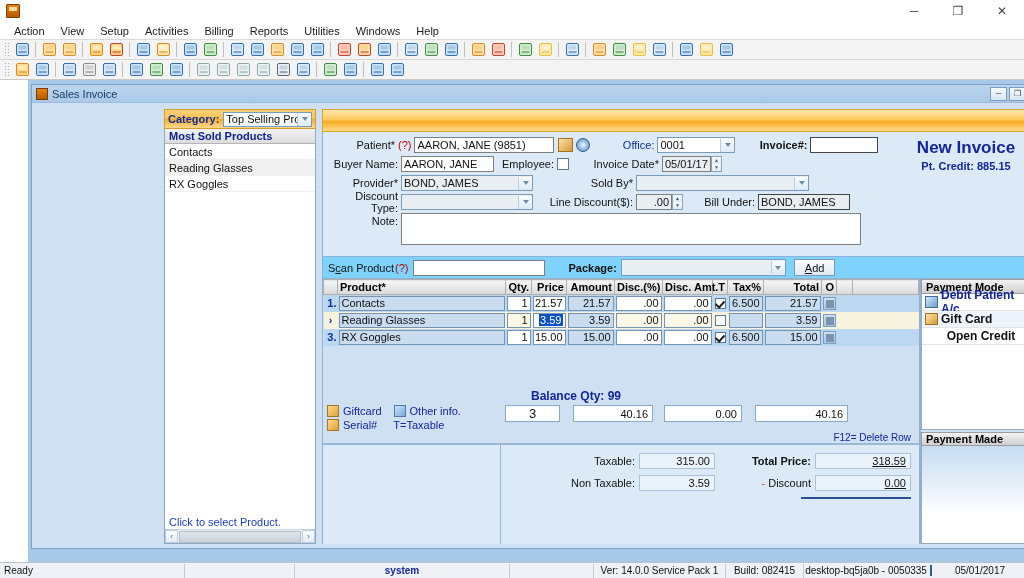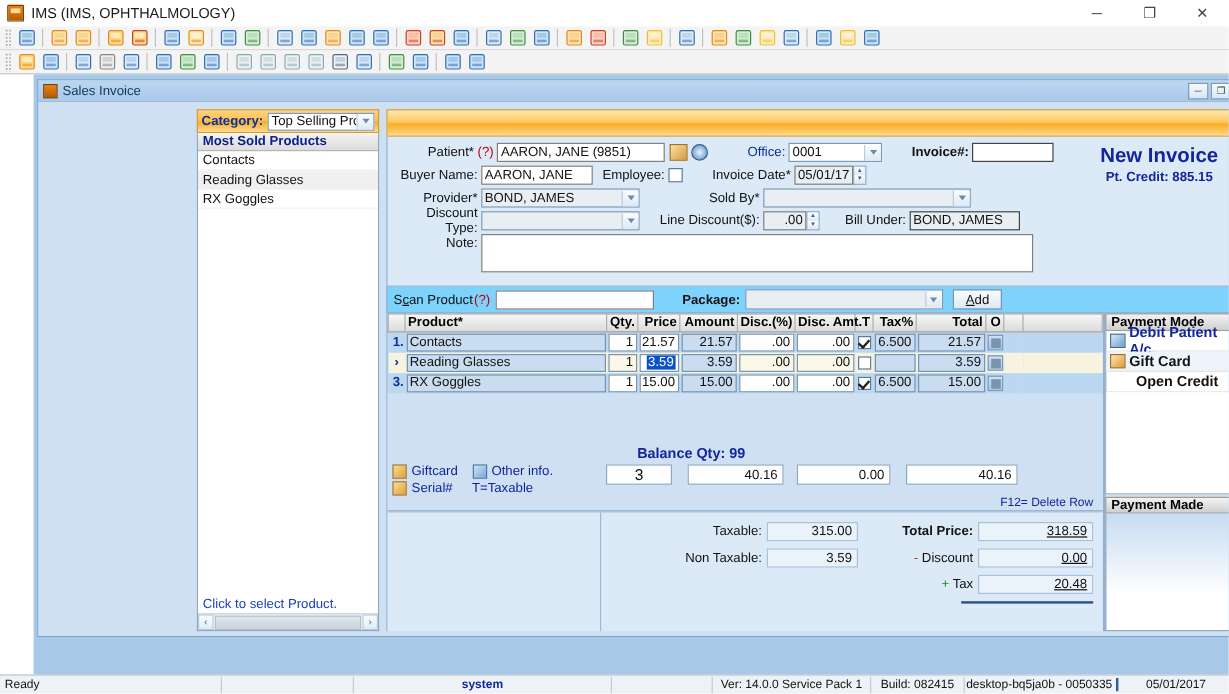--- a/index.html
+++ b/index.html
@@ -617,28 +617,38 @@
     margin: 0 3px;
   }
 </style>
 </head>
 <body>
 
 <div id="app">
 
   <div class="titlebar">
     <div class="app-icon"></div>
-    <div class="title-text">IMS (IMS, OPHTHALMOLOGY)</div>
     <div class="win-btns">
       <div class="win-btn">─</div>
       <div class="win-btn">❐</div>
       <div class="win-btn close">✕</div>
     </div>
   </div>
 
+  <div class="menubar">
+    <div class="mi">Action</div>
+    <div class="mi">View</div>
+    <div class="mi">Setup</div>
+    <div class="mi">Activities</div>
+    <div class="mi">Billing</div>
+    <div class="mi">Reports</div>
+    <div class="mi">Utilities</div>
+    <div class="mi">Windows</div>
+    <div class="mi">Help</div>
+  </div>
 
   <div class="toolbar row1" id="tb1">
       <div class="tb-grip"></div>
       <div class="tbi">
         <svg width="15" height="15" viewBox="0 0 15 15">
           <rect x="1.5" y="1.5" width="12" height="12" rx="1.5" fill="#cfe3f7" stroke="#2f6fb5" stroke-width="1"></rect>
           <rect x="3.5" y="3.5" width="8" height="4" fill="#9cc5e8" opacity="0.85"></rect>
           <rect x="3.5" y="9" width="8" height="2.2" fill="#2f6fb5" opacity="0.55"></rect>
         </svg>
       </div>
@@ -1337,24 +1347,20 @@
                 </div>
                 <div class="sum-right">
                   <div class="sline">
                     <span class="lab b">Total Price:</span>
                     <span class="sbox w96">318.59</span>
                   </div>
                   <div class="sline">
                     <span class="lab"><span class="minus">-</span> <span>Discount</span></span>
                     <span class="sbox w96">0.00</span>
                   </div>
-                  <div class="sline">
-                    <span class="lab"><span class="plus">+</span> <span>Tax</span></span>
-                    <span class="sbox w96">20.48</span>
-                  </div>
                   <div class="ftline"></div>
                 </div>
               </div>
             </div>
 
             <div class="pay-col">
               <div class="pay-head">Payment Mode</div>
               <div class="pay-list">
                 <div class="pay-item i1">
                   <span class="pm-icon person"></span>

